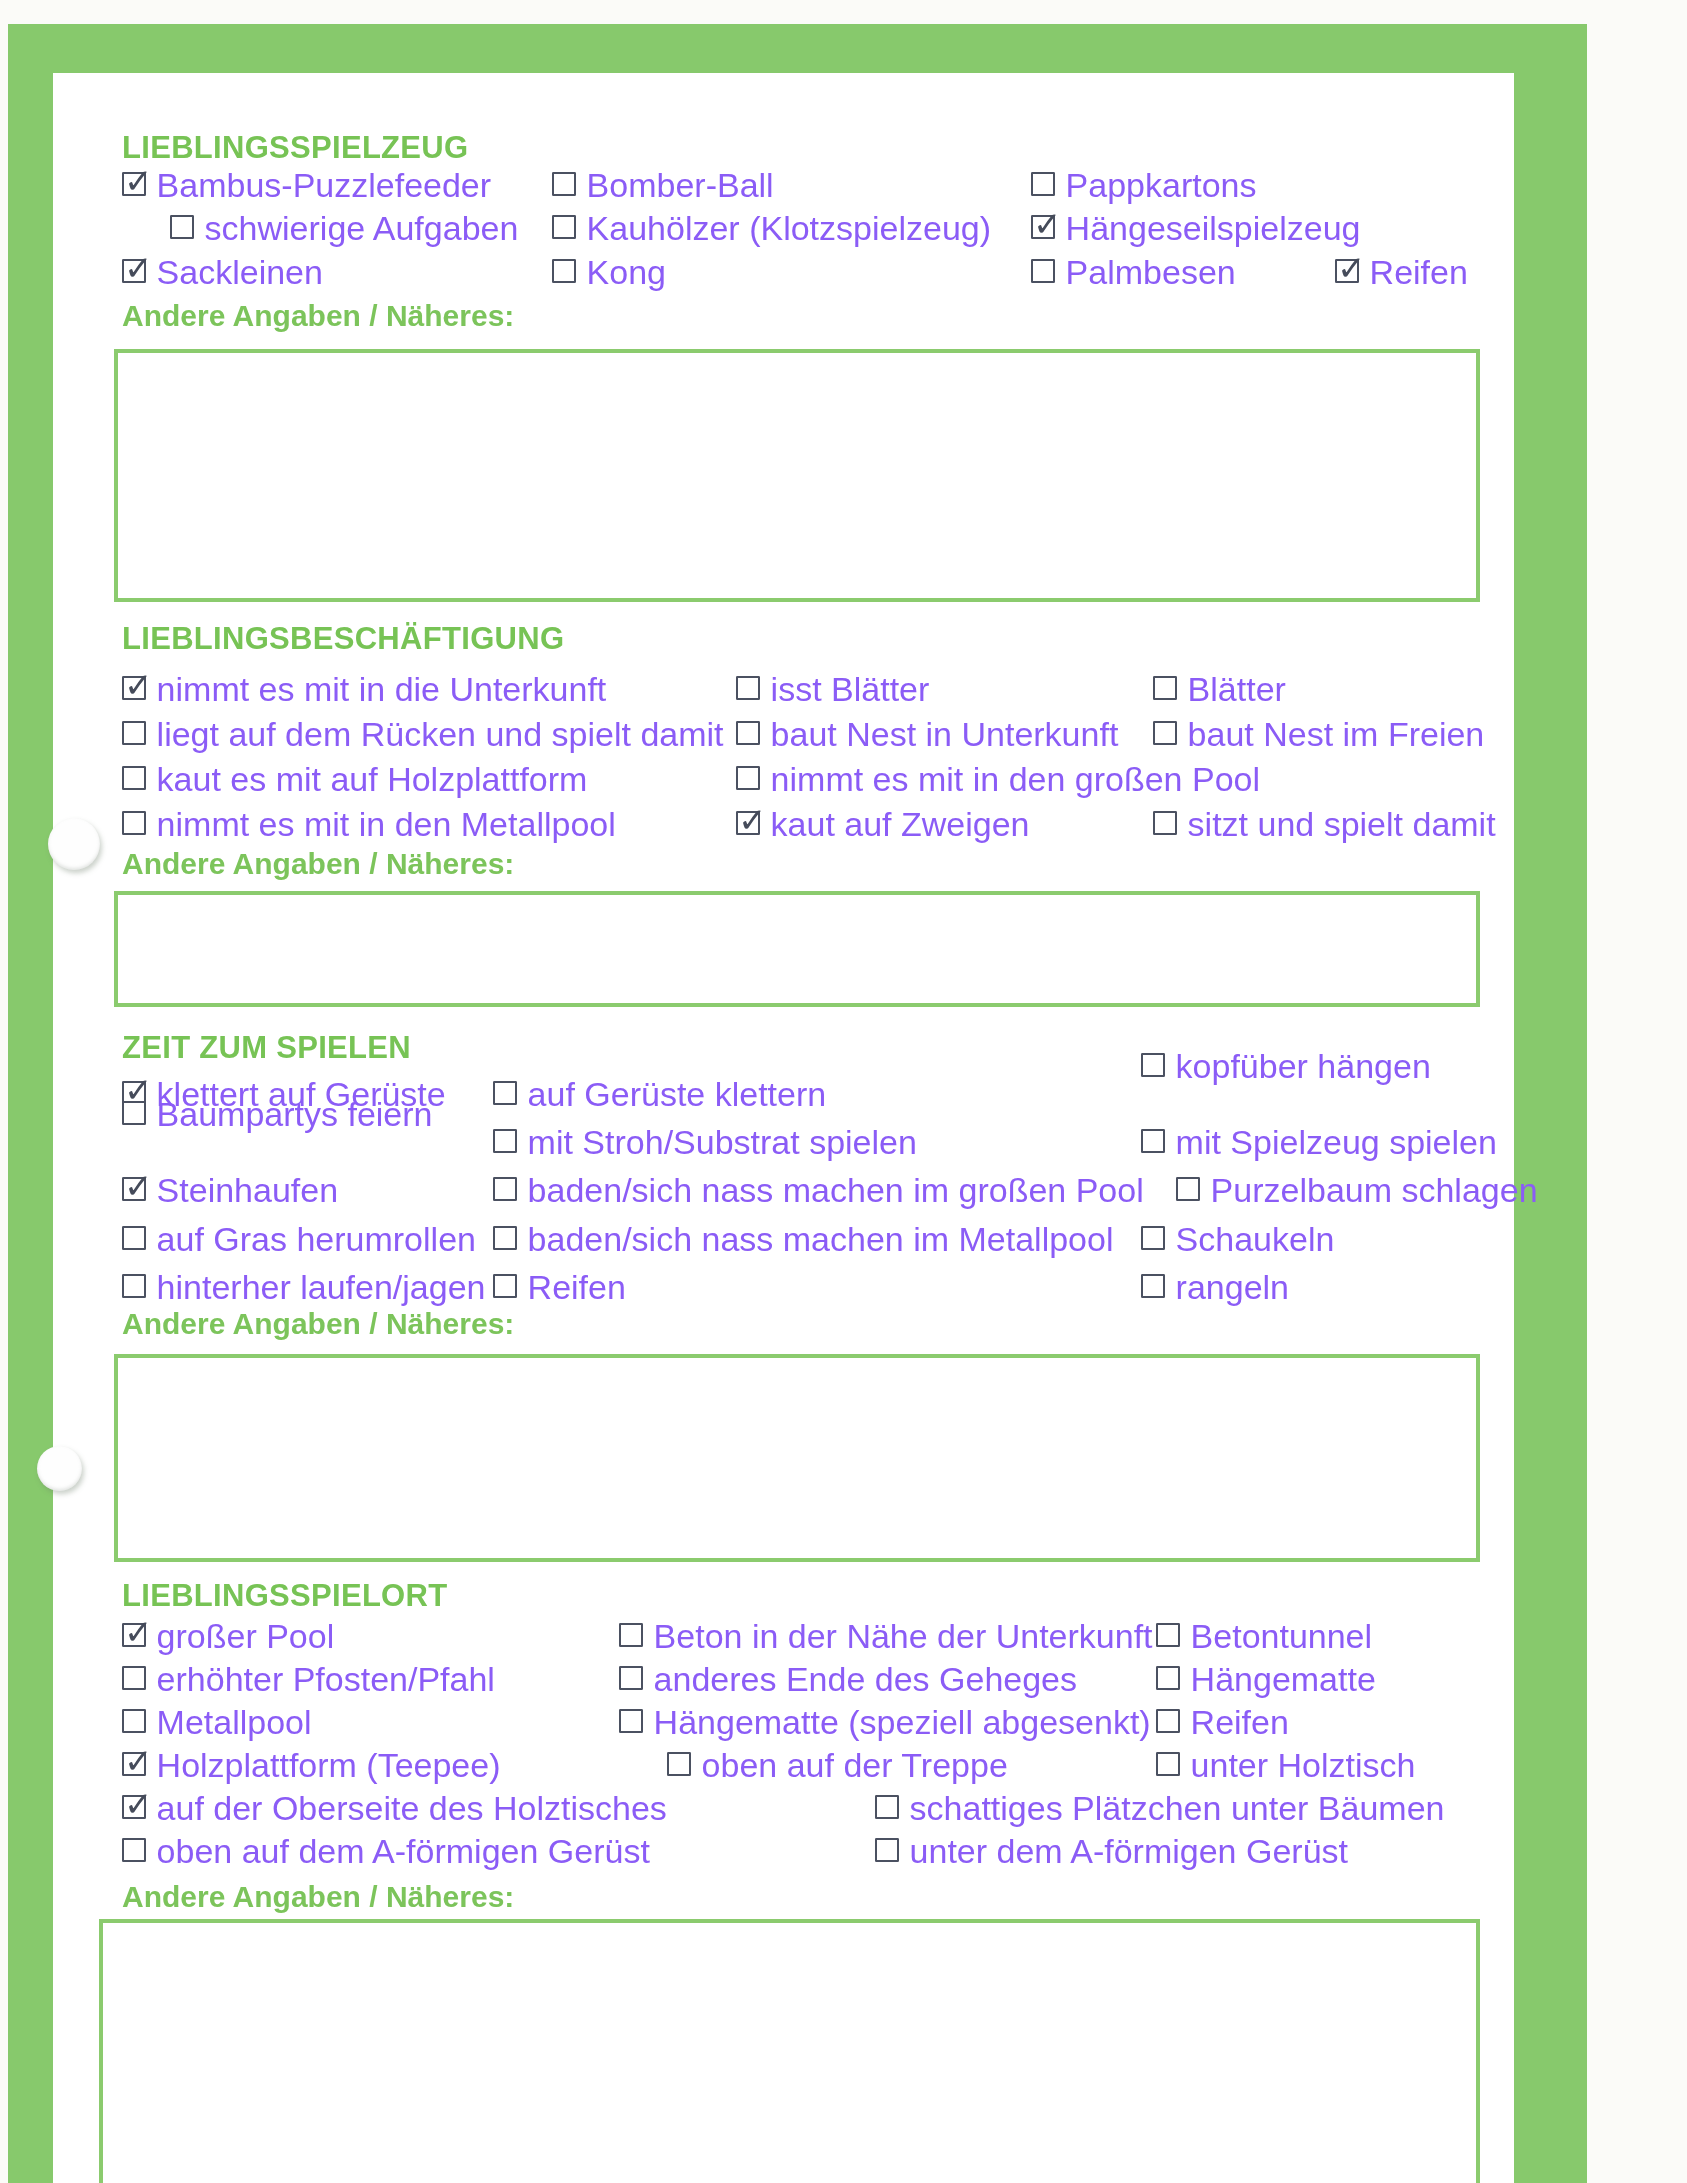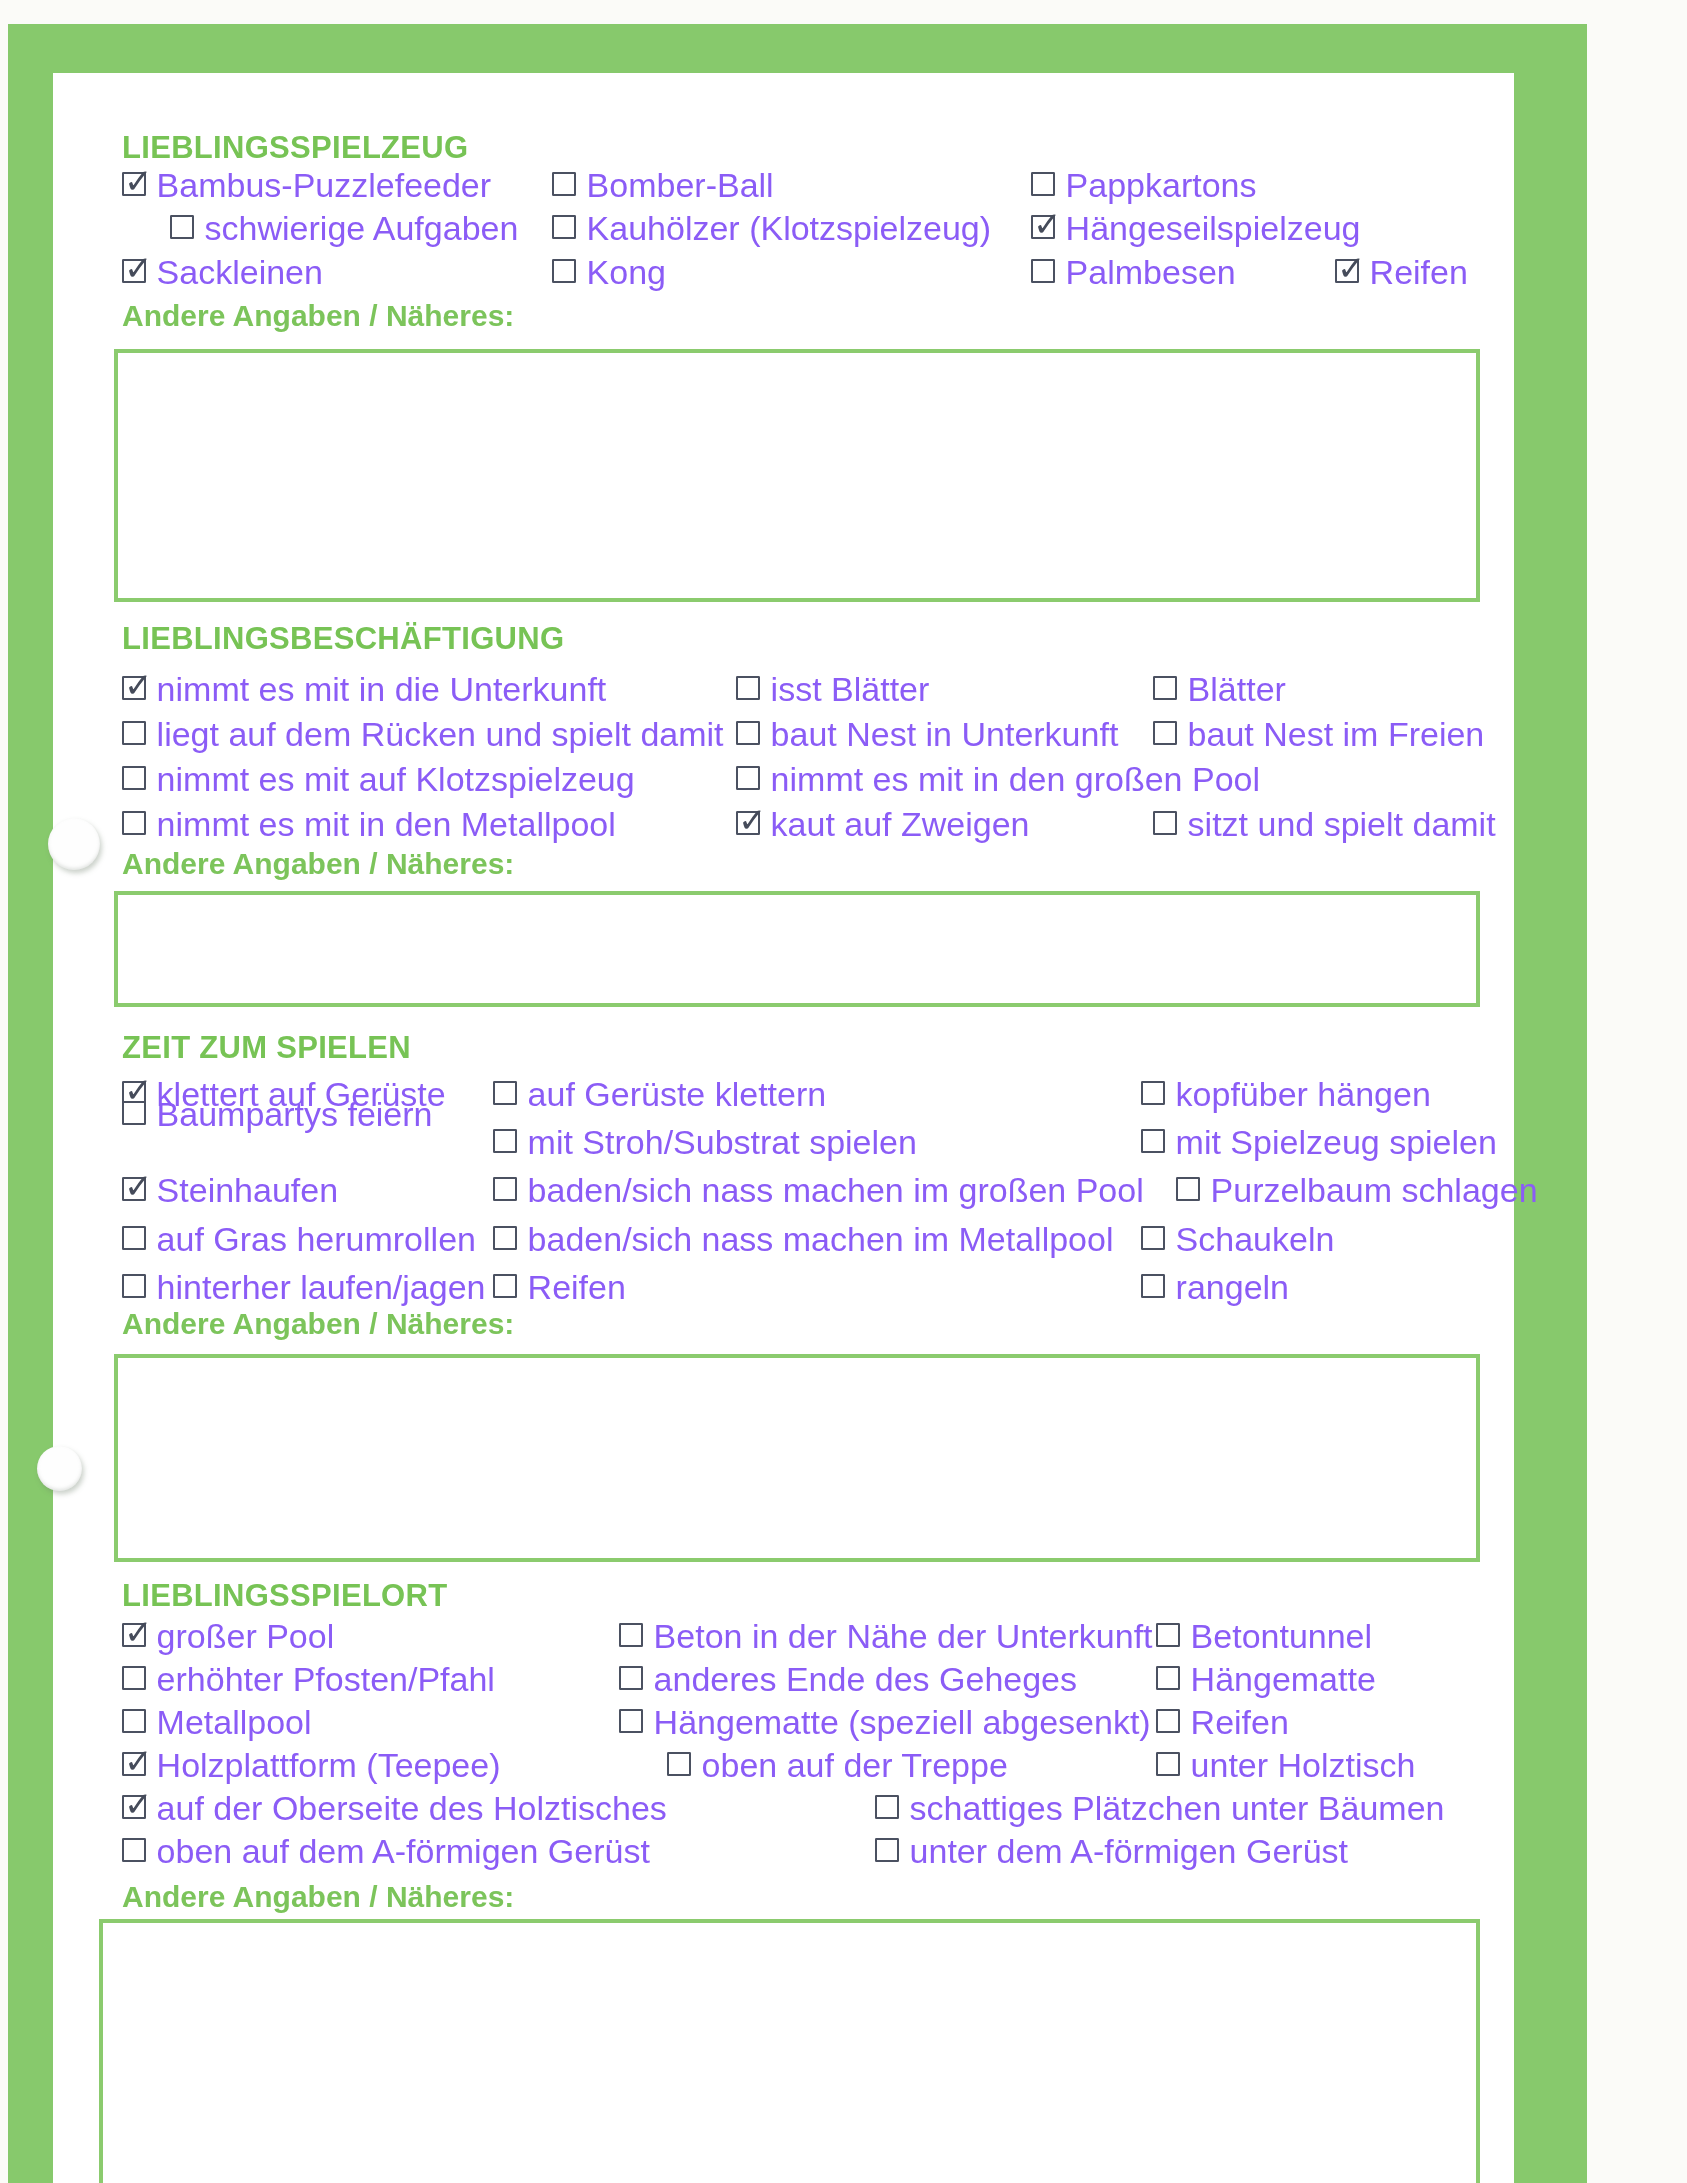--- a/index.html
+++ b/index.html
@@ -76,31 +76,31 @@
       <div class="item" style="left: 1335px; top: 258px;"><span class="cbx"><span class="check-icon">✓</span></span><span class="lbl">Reifen</span></div>
       <div class="other-label" style="left: 122px; top: 299px;">Andere Angaben / Näheres:</div>
       <textarea class="notes-box" style="left: 114px; top: 349px; width: 1366px; height: 253px;"></textarea>
       <div class="sec-title" style="left: 122px; top: 622px;">LIEBLINGSBESCHÄFTIGUNG</div>
       <div class="item" style="left: 122px; top: 675px;"><span class="cbx"><span class="check-icon">✓</span></span><span class="lbl">nimmt es mit in die Unterkunft</span></div>
       <div class="item" style="left: 736px; top: 675px;"><span class="cbx"></span><span class="lbl">isst Blätter</span></div>
       <div class="item" style="left: 1153px; top: 675px;"><span class="cbx"></span><span class="lbl">Blätter</span></div>
       <div class="item" style="left: 122px; top: 720px;"><span class="cbx"></span><span class="lbl">liegt auf dem Rücken und spielt damit</span></div>
       <div class="item" style="left: 736px; top: 720px;"><span class="cbx"></span><span class="lbl">baut Nest in Unterkunft</span></div>
       <div class="item" style="left: 1153px; top: 720px;"><span class="cbx"></span><span class="lbl">baut Nest im Freien</span></div>
-      <div class="item" style="left: 122px; top: 765px;"><span class="cbx"></span><span class="lbl">nimmt es mit auf Klotzspielzeug</span></div>
+      <div class="item" style="left: 122px; top: 765px;"><span class="cbx"></span><span class="lbl">kaut es mit auf Holzplattform</span></div>
       <div class="item" style="left: 736px; top: 765px;"><span class="cbx"></span><span class="lbl">nimmt es mit in den großen Pool</span></div>
       <div class="item" style="left: 122px; top: 810px;"><span class="cbx"></span><span class="lbl">nimmt es mit in den Metallpool</span></div>
       <div class="item" style="left: 736px; top: 810px;"><span class="cbx"><span class="check-icon">✓</span></span><span class="lbl">kaut auf Zweigen</span></div>
       <div class="item" style="left: 1153px; top: 810px;"><span class="cbx"></span><span class="lbl">sitzt und spielt damit</span></div>
       <div class="other-label" style="left: 122px; top: 847px;">Andere Angaben / Näheres:</div>
       <textarea class="notes-box" style="left: 114px; top: 891px; width: 1366px; height: 116px;"></textarea>
       <div class="sec-title" style="left: 122px; top: 1031px;">ZEIT ZUM SPIELEN</div>
       <div class="item" style="left: 122px; top: 1080px;"><span class="cbx"><span class="check-icon">✓</span></span><span class="lbl">klettert auf Gerüste</span></div>
       <div class="item" style="left: 493px; top: 1080px;"><span class="cbx"></span><span class="lbl">auf Gerüste klettern</span></div>
-      <div class="item" style="left: 1141px; top: 1080px;"><span class="cbx"></span><span class="lbl">kopfüber hängen</span></div>
+      <div class="item" style="left: 1141px; top: 1052px;"><span class="cbx"></span><span class="lbl">kopfüber hängen</span></div>
       <div class="item" style="left: 122px; top: 1100px; text-decoration: underline;"><span class="cbx"></span><span class="lbl">Baumpartys feiern</span></div>
       <div class="item" style="left: 493px; top: 1128px;"><span class="cbx"></span><span class="lbl">mit Stroh/Substrat spielen</span></div>
       <div class="item" style="left: 1141px; top: 1128px;"><span class="cbx"></span><span class="lbl">mit Spielzeug spielen</span></div>
       <div class="item" style="left: 122px; top: 1176px;"><span class="cbx"><span class="check-icon">✓</span></span><span class="lbl">Steinhaufen</span></div>
       <div class="item" style="left: 493px; top: 1176px;"><span class="cbx"></span><span class="lbl">baden/sich nass machen im großen Pool</span></div>
       <div class="item" style="left: 1169px; top: 1176px; margin-left: 7px;"><span class="cbx"></span><span class="lbl">Purzelbaum schlagen</span></div>
       <div class="item" style="left: 122px; top: 1225px;"><span class="cbx"></span><span class="lbl">auf Gras herumrollen</span></div>
       <div class="item" style="left: 493px; top: 1225px;"><span class="cbx"></span><span class="lbl">baden/sich nass machen im Metallpool</span></div>
       <div class="item" style="left: 1141px; top: 1225px;"><span class="cbx"></span><span class="lbl">Schaukeln</span></div>
       <div class="item" style="left: 122px; top: 1273px;"><span class="cbx"></span><span class="lbl">hinterher laufen/jagen</span></div>

